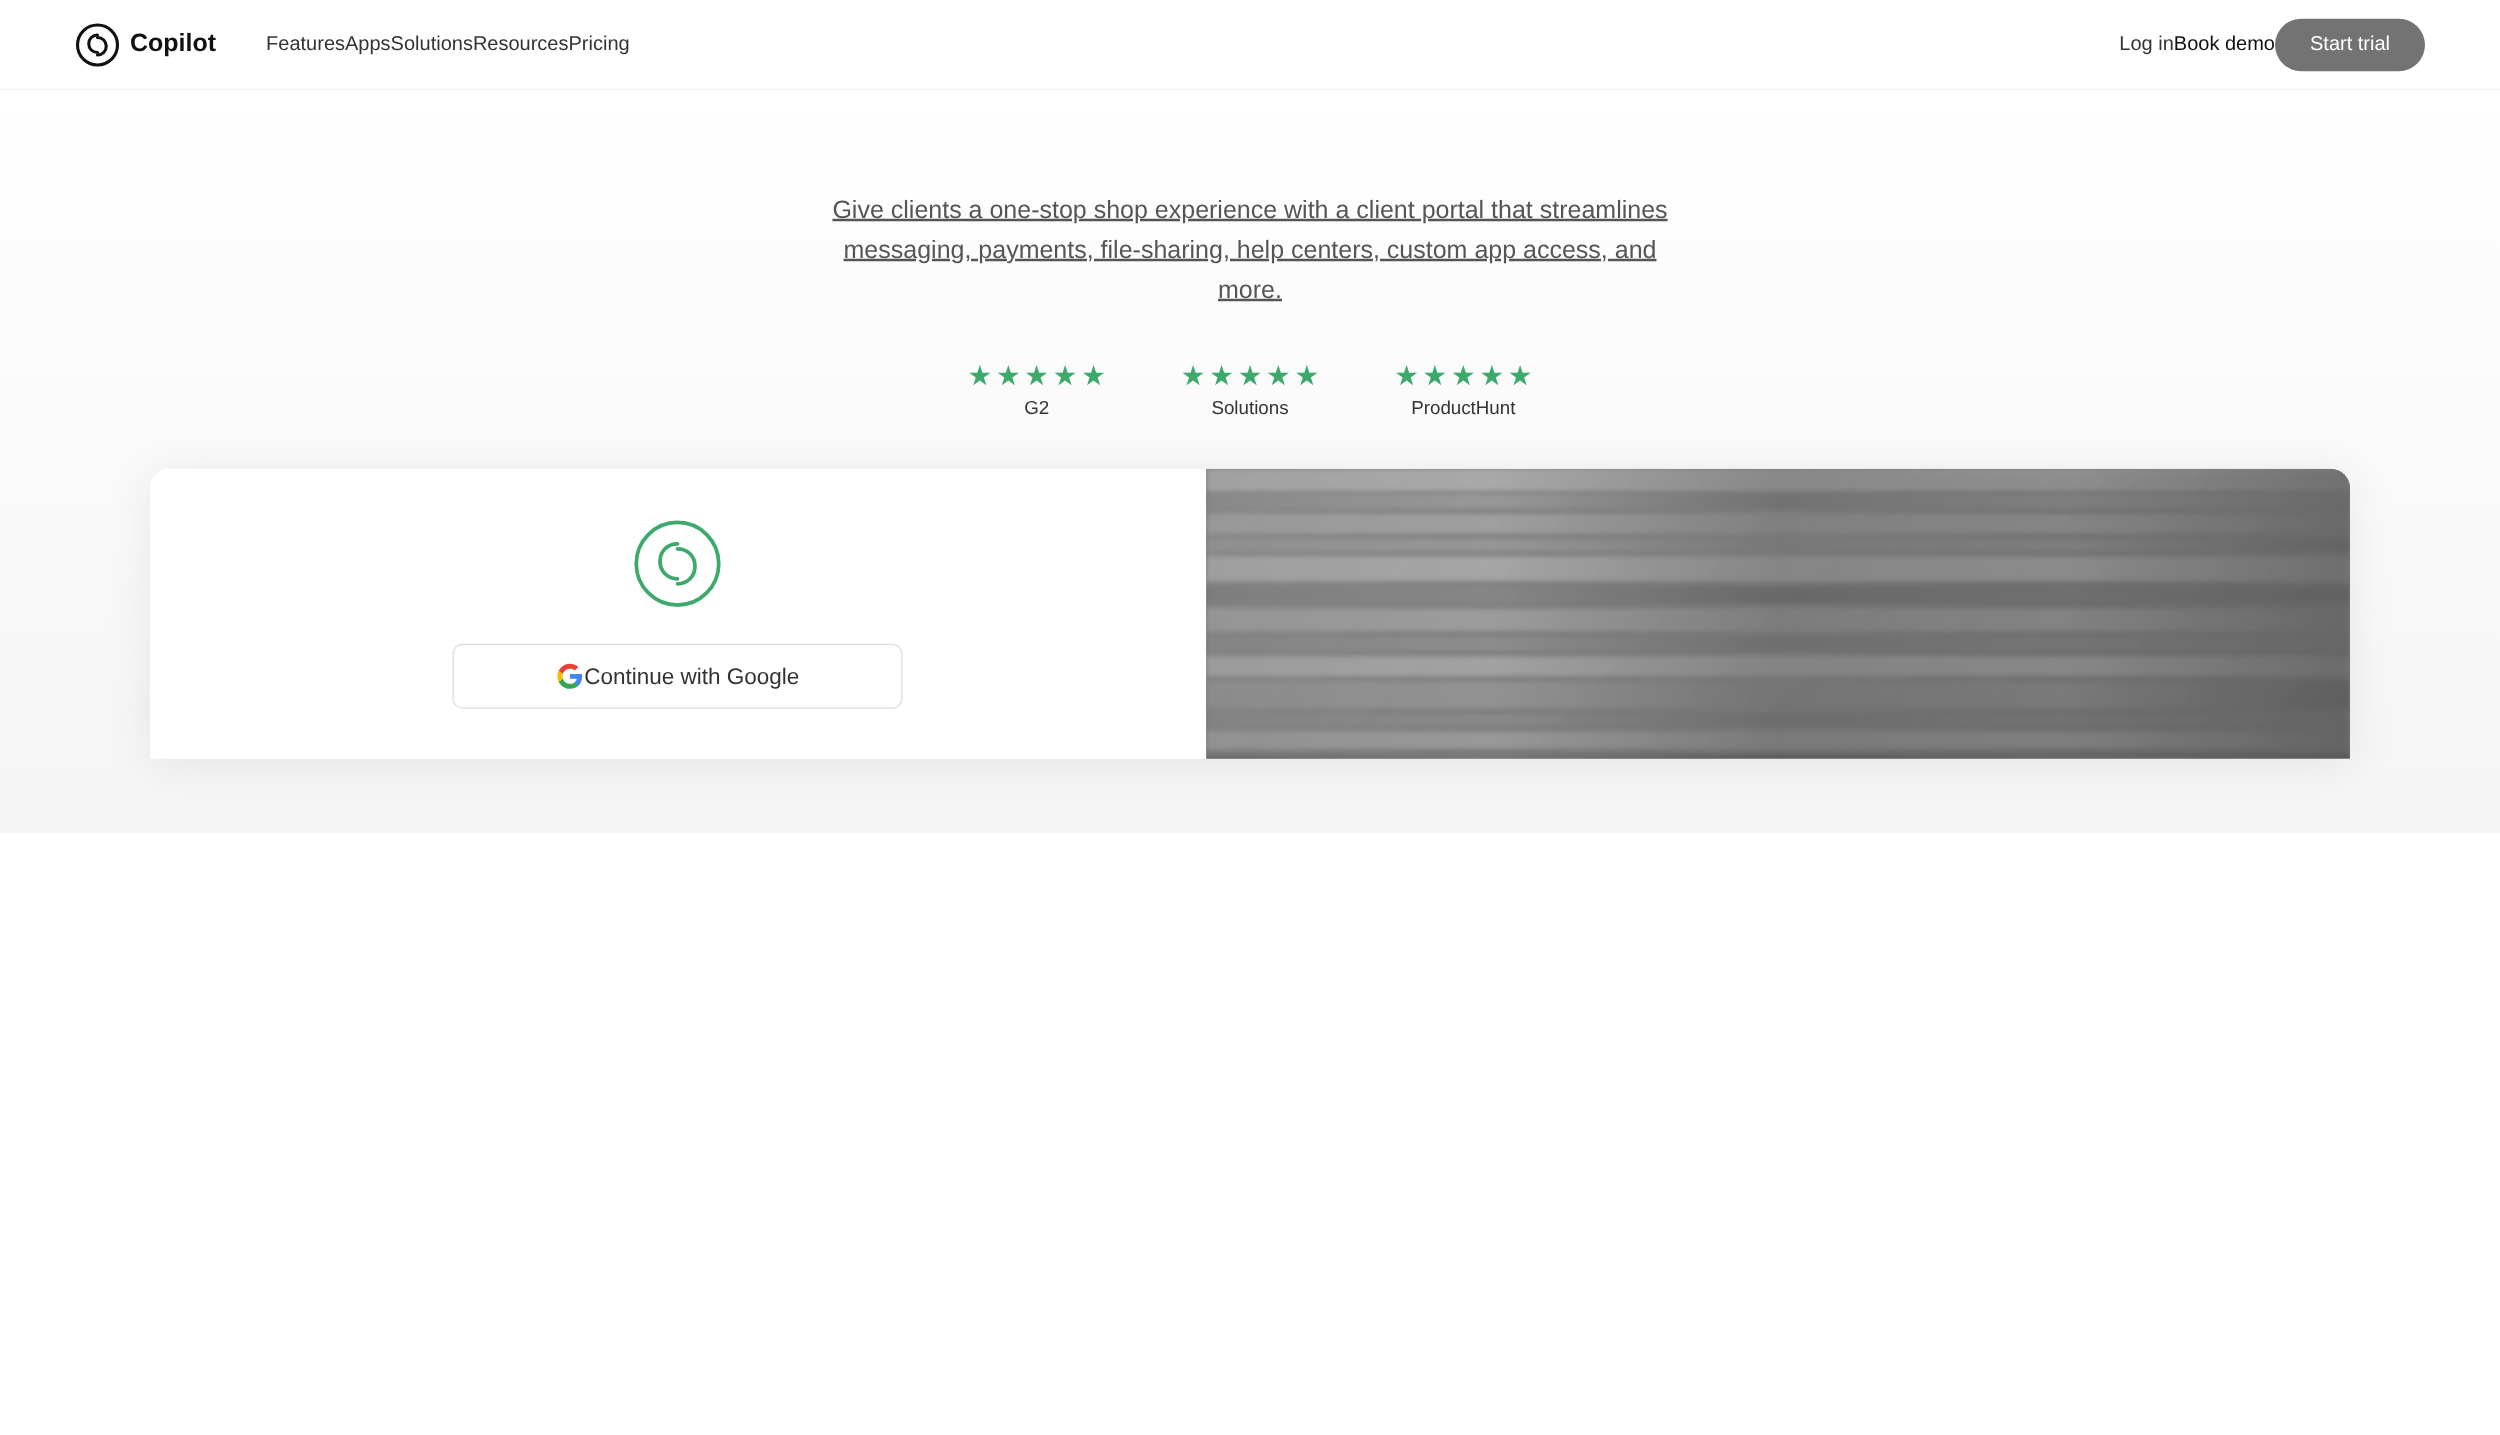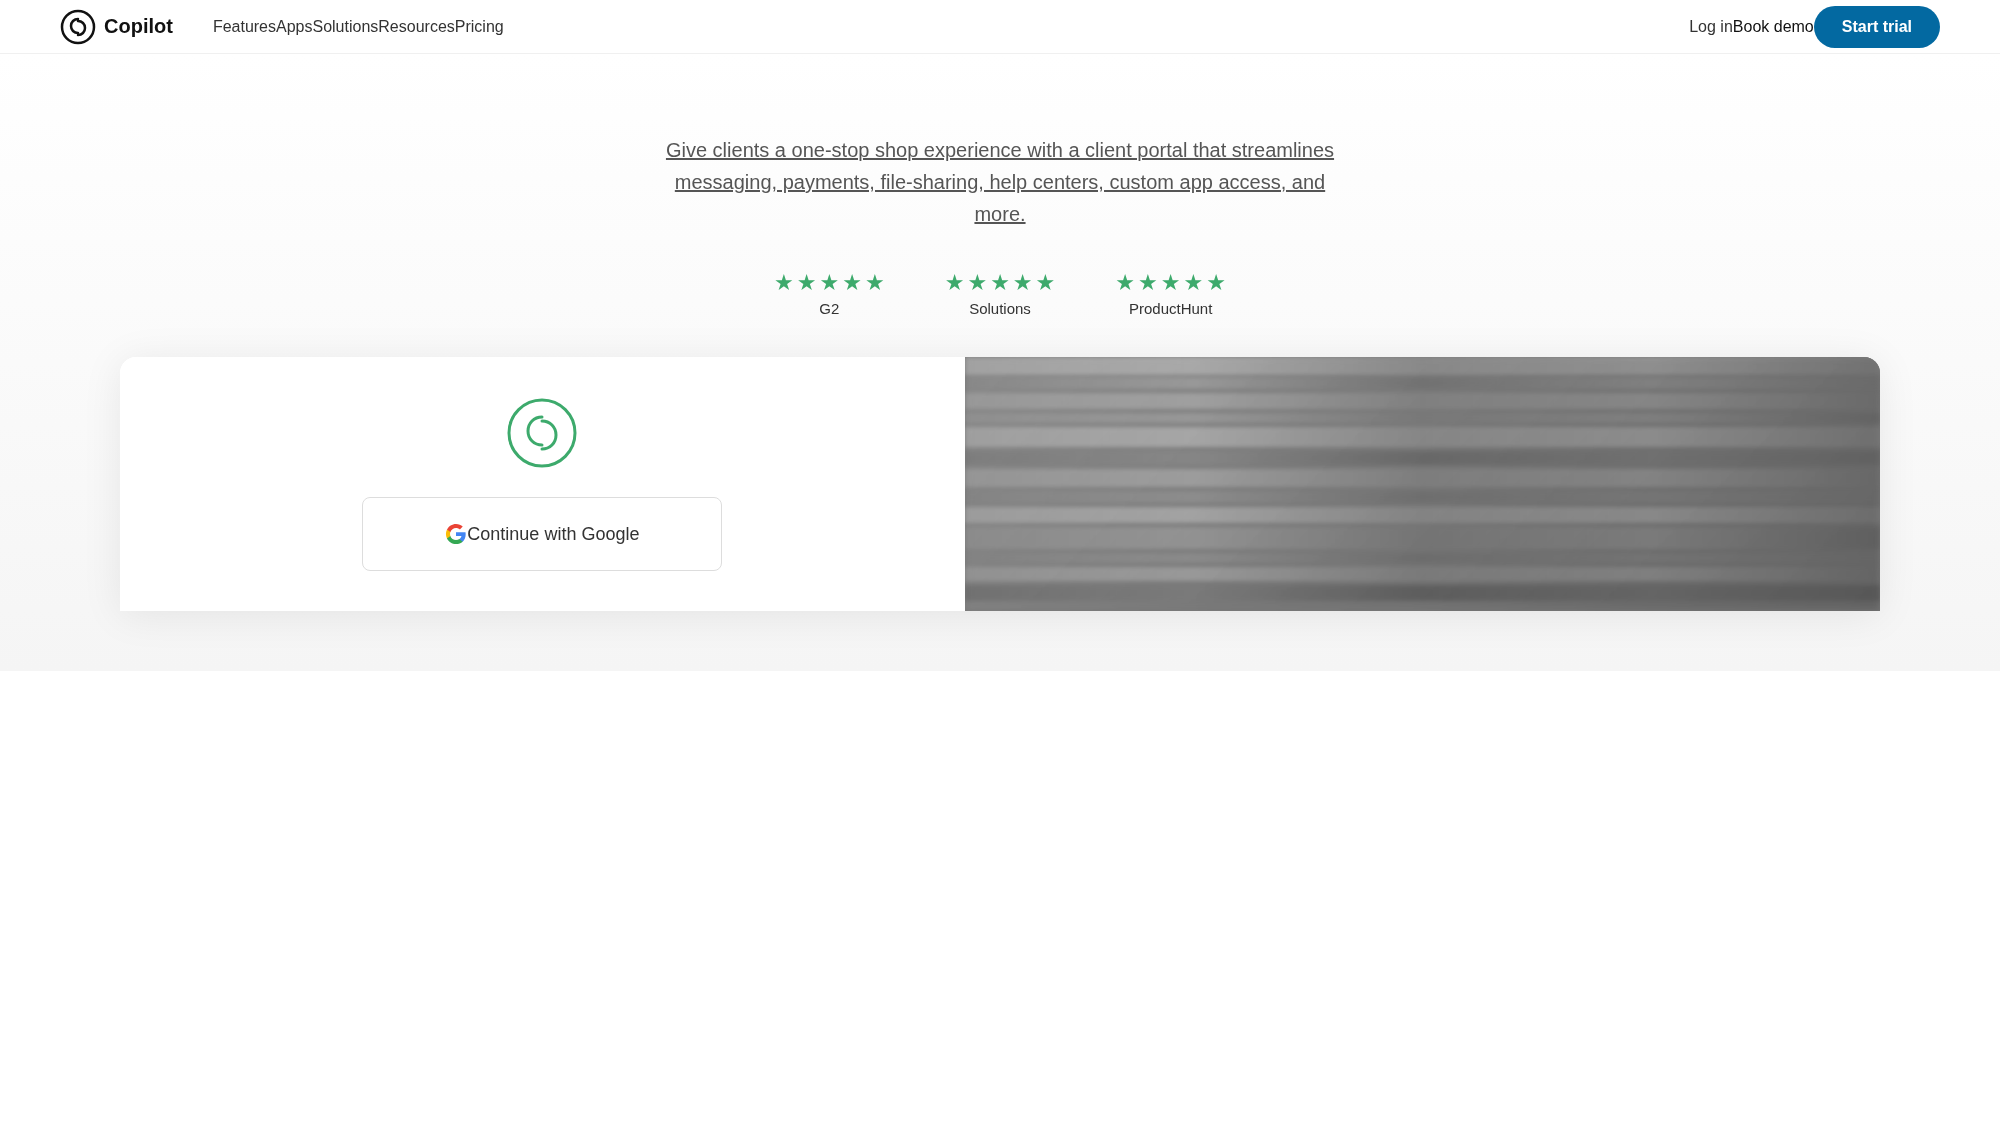--- a/index.html
+++ b/index.html
@@ -14,21 +14,21 @@
       color: #111111;
       overflow-x: hidden;
     }
 
     
     .navbar {
       display: flex;
       align-items: center;
       justify-content: space-between;
       padding: 0 60px;
-      height: 54px;
+      height: 72px;
       background: #ffffff;
       border-bottom: 1px solid #f0f0f0;
       position: sticky;
       top: 0;
       z-index: 100;
     }
 
     .navbar-left {
       display: flex;
       align-items: center;
@@ -82,24 +82,24 @@
 
     .btn-book-demo {
       font-size: 16px;
       color: #111;
       text-decoration: none;
       cursor: pointer;
       font-weight: 400;
     }
 
     .btn-start-trial {
-      background: #0369a1;
+      background: #737373;
       color: #fff;
       font-size: 16px;
-      font-weight: 700;
+      font-weight: 400;
       padding: 12px 28px;
       border-radius: 50px;
       border: none;
       cursor: pointer;
       text-decoration: none;
     }
 
     
     .hero {
       text-align: center;
@@ -196,21 +196,21 @@
       width: 72px;
       height: 72px;
     }
 
     .btn-continue-google {
       display: flex;
       align-items: center;
       gap: 0;
       border: 1.5px solid #ddd;
       border-radius: 8px;
-      padding: 25px 32px;
+      padding: 14px 32px;
       font-size: 18px;
       font-weight: 500;
       color: #333;
       background: #fff;
       cursor: pointer;
       width: 100%;
       max-width: 360px;
       justify-content: center;
     }
 

